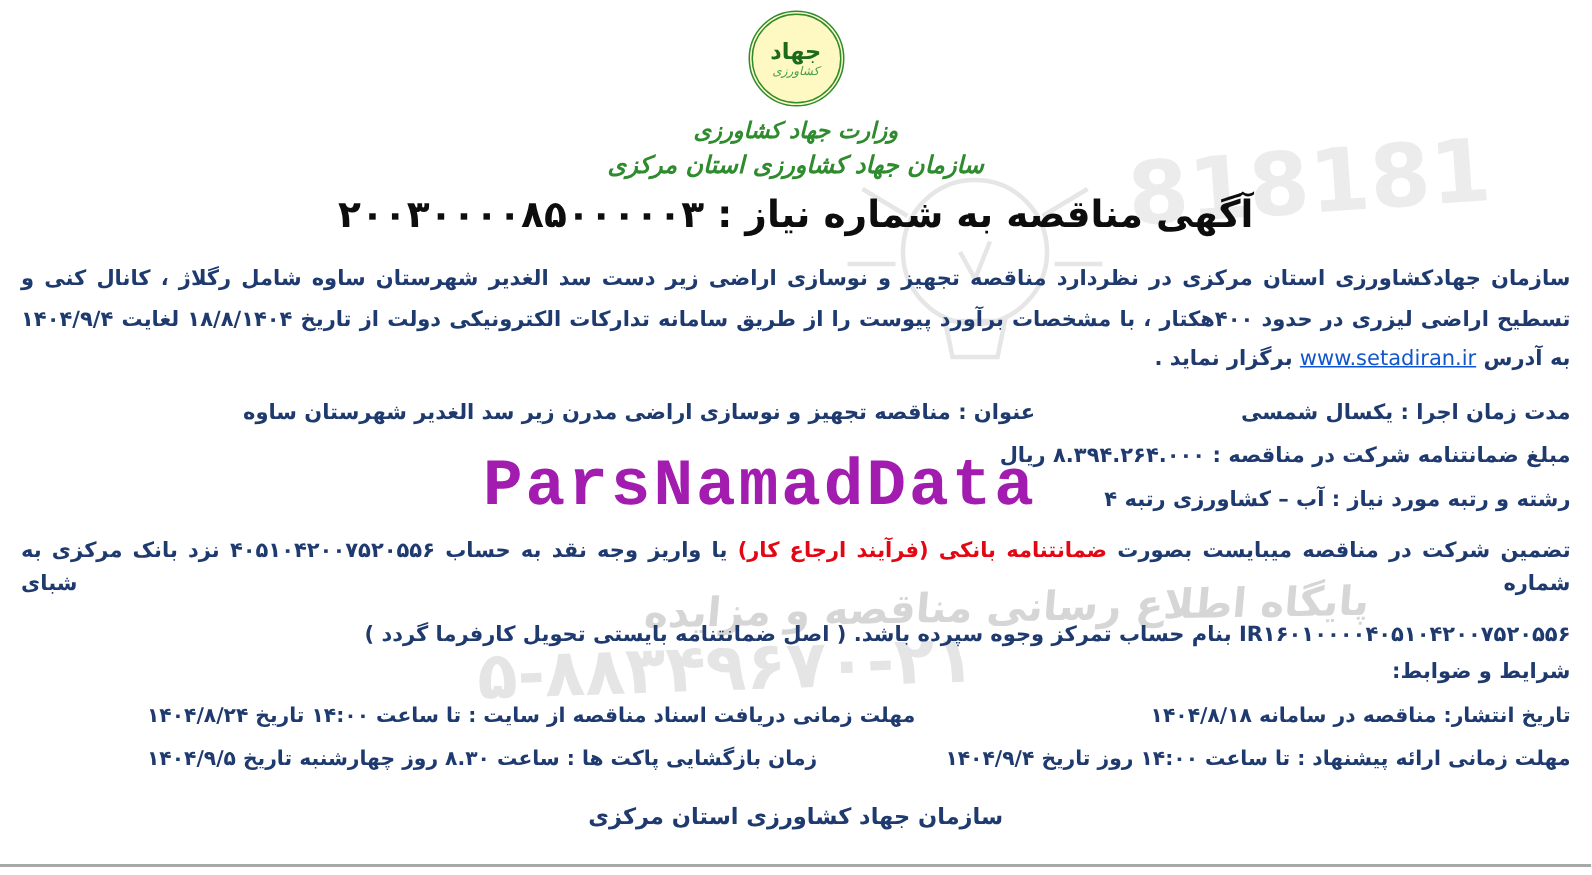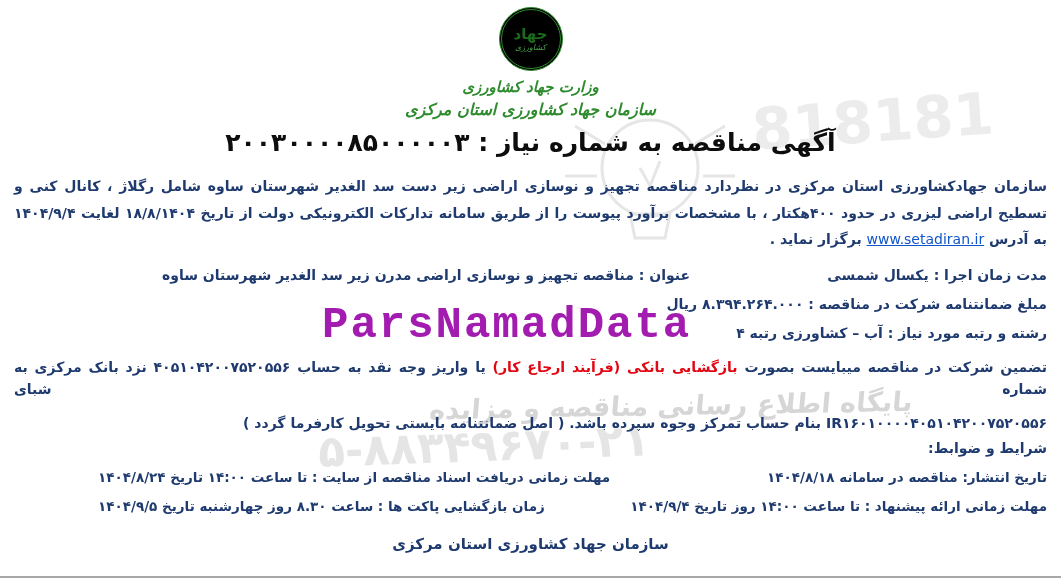--- a/index.html
+++ b/index.html
@@ -16,21 +16,21 @@
   .wm-num{left:752px;top:98px;width:175px;font-size:58px;font-weight:bold;color:#ececec;line-height:.92;text-align:center;white-space:normal;transform:rotate(-4deg);}
   .wm-persian{left:430px;top:390px;font-size:27px;font-weight:bold;color:#d6d6d6;direction:rtl;transform:skewX(-6deg) rotate(-1deg);}
   .wm-phone{left:318px;top:420px;font-size:44px;font-weight:bold;color:#e5e5e5;direction:ltr;letter-spacing:3px;transform:rotate(-2deg);}
   .wm-lamp{left:545px;top:106px;}
   
   .content{position:relative;z-index:2;padding:0 14px;direction:rtl;}
   .logo{
     width:64px;height:64px;margin:7px auto 0;
     border:3px double #2e8b2e;border-radius:50%;
     display:flex;flex-direction:column;align-items:center;justify-content:center;
-    box-sizing:border-box;background:#000000;
+    box-sizing:border-box;background:#fef9c3;
   }
   .logo-main{font-size:15px;font-weight:bold;color:#1c6b1c;line-height:1;}
   .logo-sub{font-size:8px;color:#4aa04a;font-style:italic;margin-top:2px;line-height:1;}
   .ministry{text-align:center;color:#2e8b2e;font-family:"DejaVu Serif",serif;font-style:italic;font-weight:bold;font-size:15px;margin-top:7px;}
   .organization{text-align:center;color:#2e8b2e;font-family:"DejaVu Serif",serif;font-style:italic;font-weight:bold;font-size:16px;margin-top:4px;}
   .title{text-align:center;color:#0d0d0d;font-size:25px;font-weight:bold;margin-top:9px;line-height:1.2;}
   .body-text{color:#1e3a6e;font-weight:bold;font-size:14px;}
   .intro{margin-top:15px;line-height:1.9;text-align:justify;}
   .intro a{color:#1155cc;text-decoration:underline;font-weight:normal;}
   .section-heading{margin-top:9px;text-align:right;}
@@ -81,21 +81,21 @@
     </div>
     <div class="row specs body-text">
       <span>مبلغ ضمانتنامه شرکت در مناقصه : ۸.۳۹۴.۲۶۴.۰۰۰ ریال</span>
     </div>
     <div class="row specs body-text">
       <span>رشته و رتبه مورد نیاز : آب – کشاورزی رتبه ۴</span>
       <span></span>
     </div>
 
     <p class="body-text guarantee-l1"><span>تضمین شرکت در مناقصه میبایست بصورت</span>
-      <span class="red">بازگشایی بانکی (فرآیند ارجاع کار)</span>
+      <span class="red">ضمانتنامه بانکی (فرآیند ارجاع کار)</span>
       <span>یا واریز وجه نقد به حساب ۴۰۵۱۰۴۲۰۰۷۵۲۰۵۵۶ نزد بانک مرکزی به شماره شبای</span></p>
     <div class="body-text guarantee-l2">IR۱۶۰۱۰۰۰۰۴۰۵۱۰۴۲۰۰۷۵۲۰۵۵۶ بنام حساب تمرکز وجوه سپرده باشد. ( اصل ضمانتنامه بایستی تحویل کارفرما گردد )</div>
 
     <div class="body-text section-heading">شرایط و ضوابط:</div>
 
     <div class="row conds body-text">
       <span>تاریخ انتشار: مناقصه در سامانه ۱۴۰۴/۸/۱۸</span>
       <span>مهلت زمانی دریافت اسناد مناقصه از سایت : تا ساعت ۱۴:۰۰ تاریخ ۱۴۰۴/۸/۲۴</span>
     </div>
     <div class="row conds body-text">

